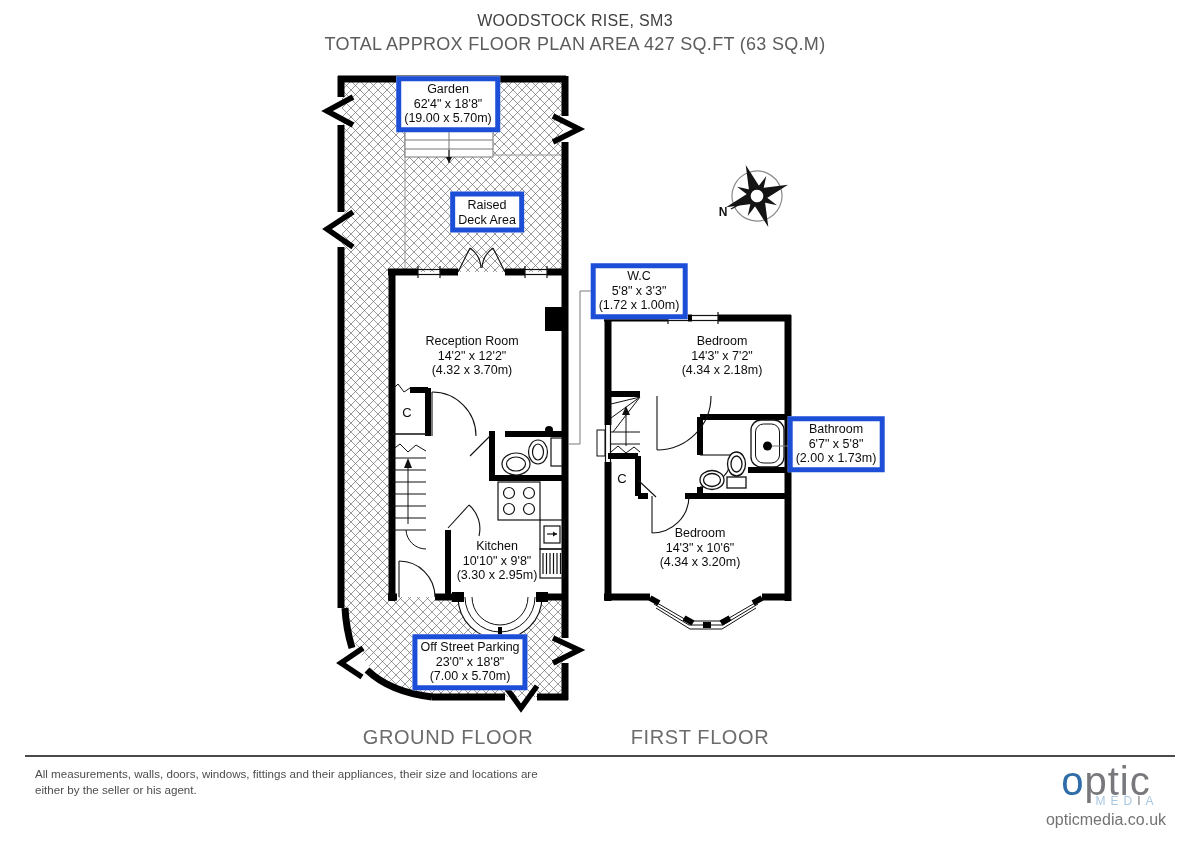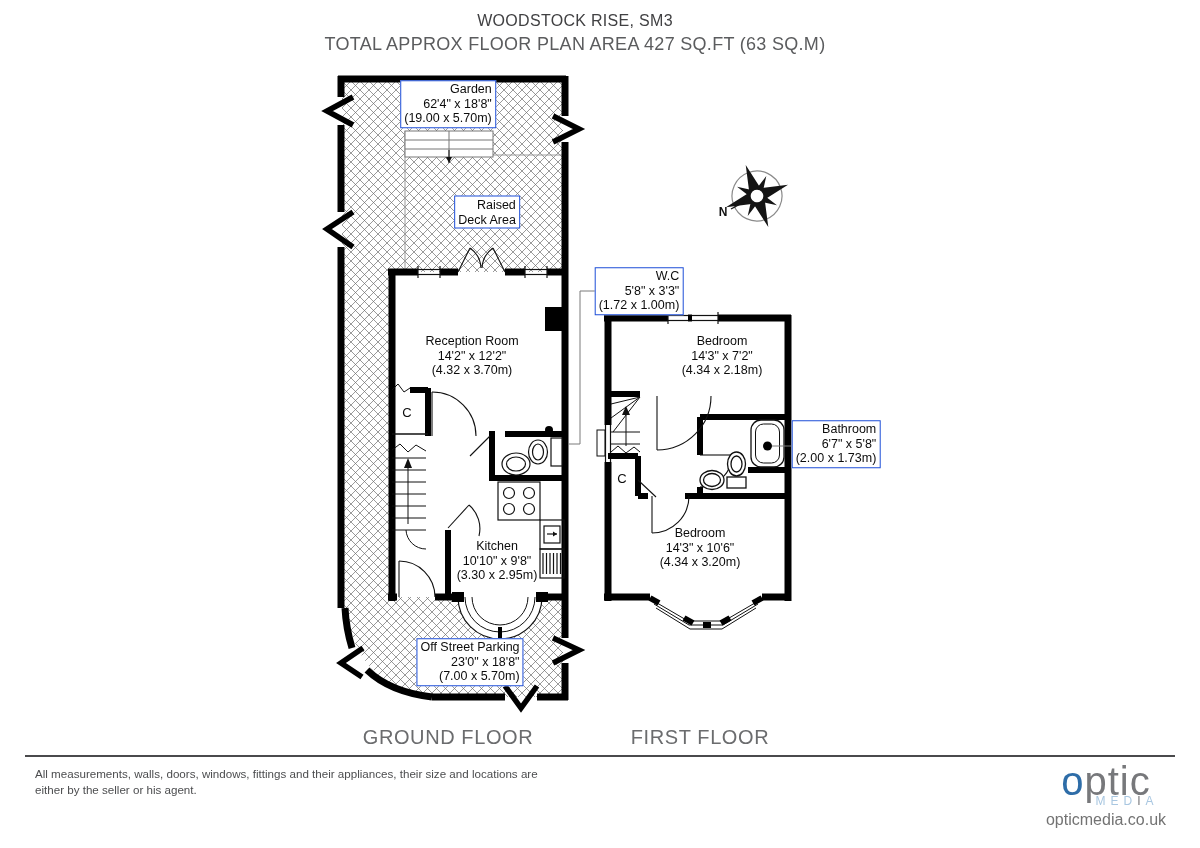--- a/index.html
+++ b/index.html
@@ -6,21 +6,21 @@
   body{width:1200px;height:848px;background:#ffffff;position:relative;overflow:hidden;
        font-family:"Liberation Sans", sans-serif;}
   .title{position:absolute;left:0;top:12px;width:1150px;text-align:center;
          font-size:16px;color:#414143;letter-spacing:.3px;}
   .subtitle{position:absolute;left:0;top:34px;width:1150px;text-align:center;
          font-size:18px;color:#5b5c5e;letter-spacing:.3px;}
   svg{position:absolute;left:0;top:0;}
   .plan-label{position:absolute;transform:translate(-50%,-50%);text-align:center;
          font-size:12.5px;line-height:1.16;color:#0c0c0c;white-space:nowrap;z-index:5;}
   .plan-label span{display:block;}
-  .boxed{background:#fff;border:1px solid #1d4ed8;padding:1px 3px;text-align:right;}
+  .boxed{background:#fff;border:5px solid #1d4ed8;padding:1px 3px;}
   .c-label{position:absolute;transform:translate(-50%,-50%);font-size:13px;color:#0c0c0c;z-index:5;}
   .n-label{position:absolute;transform:translate(-50%,-50%);font-size:12px;font-weight:bold;color:#111;z-index:5;}
   .floor-caption{position:absolute;transform:translate(-50%,-50%);font-size:20px;
          color:#6b6c6e;letter-spacing:.6px;z-index:5;}
   .rule{position:absolute;left:25px;width:1150px;top:755px;height:2px;background:#4a4a4c;}
   .disclaimer{position:absolute;left:35px;top:766px;font-size:11.6px;color:#4c4d4f;line-height:1.34;}
   .logo{position:absolute;left:1036px;top:760px;width:140px;text-align:center;z-index:5;}
   .logo-brand{font-size:40px;line-height:1.05;color:#77787b;letter-spacing:1px;}
   .logo-brand .blue{color:#2e6da8;}
   .logo-media{font-size:12px;letter-spacing:5px;color:#a9c7e1;margin-top:-7px;margin-left:42px;text-align:center;line-height:1.1;}

